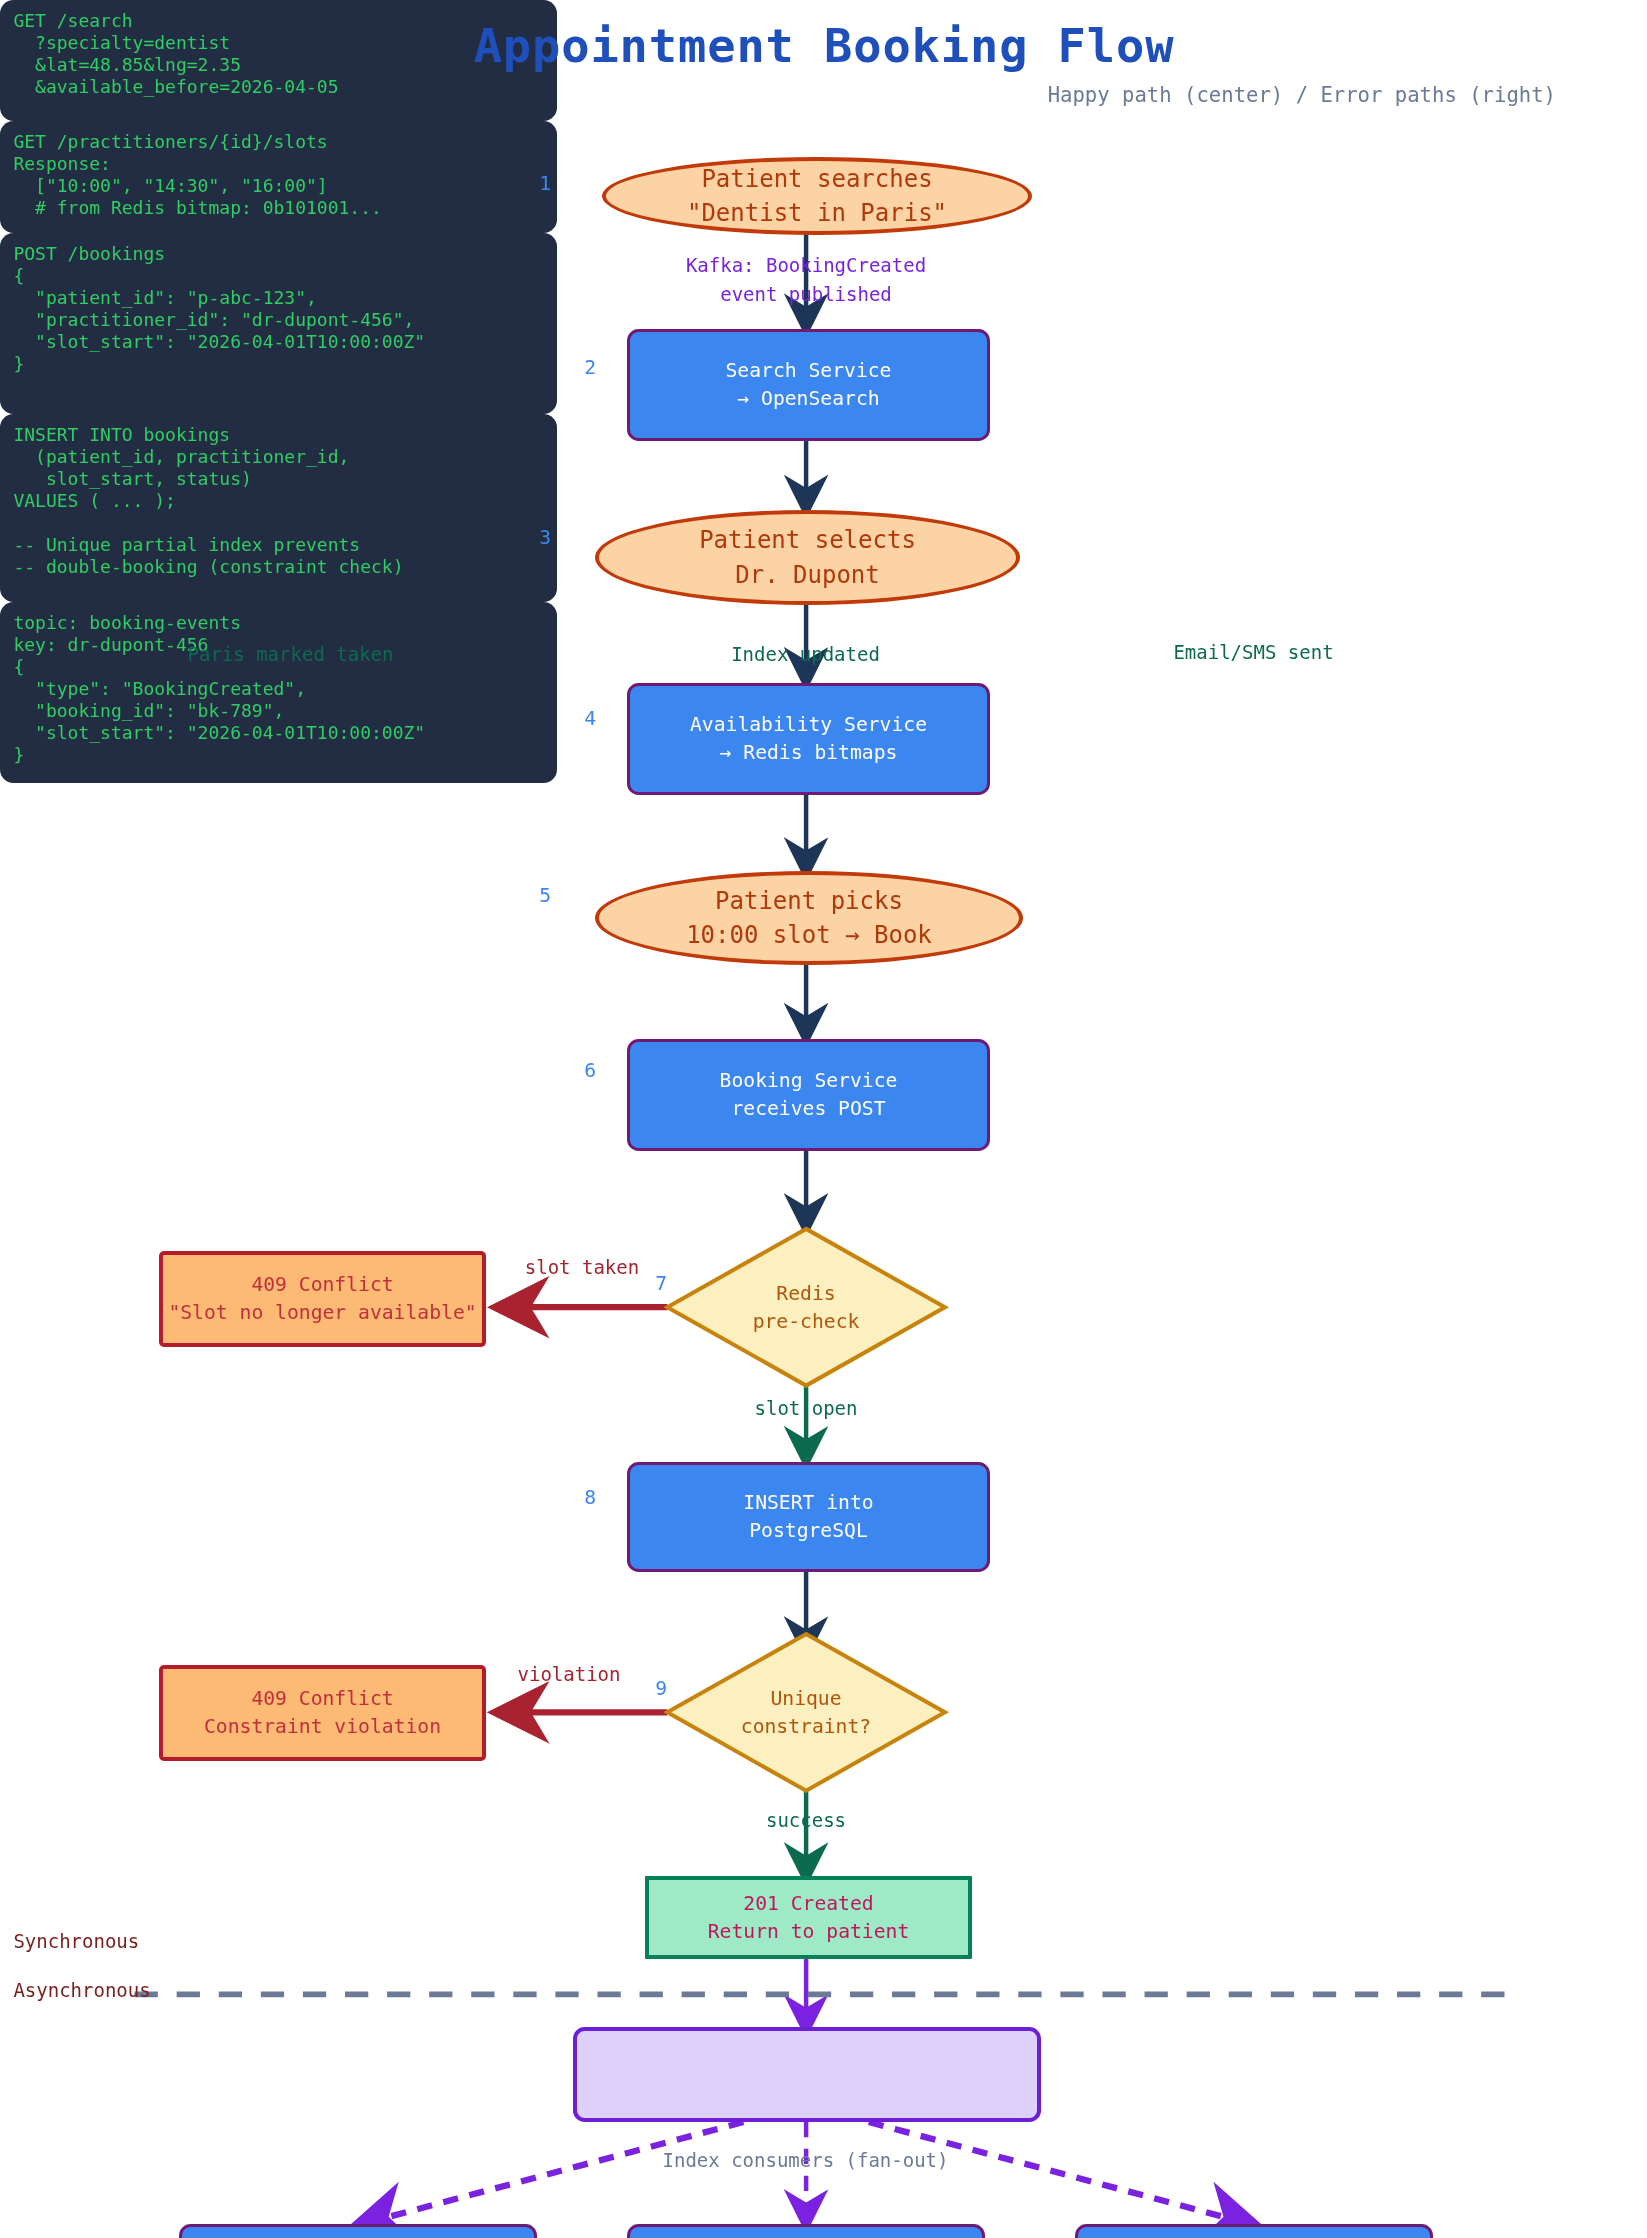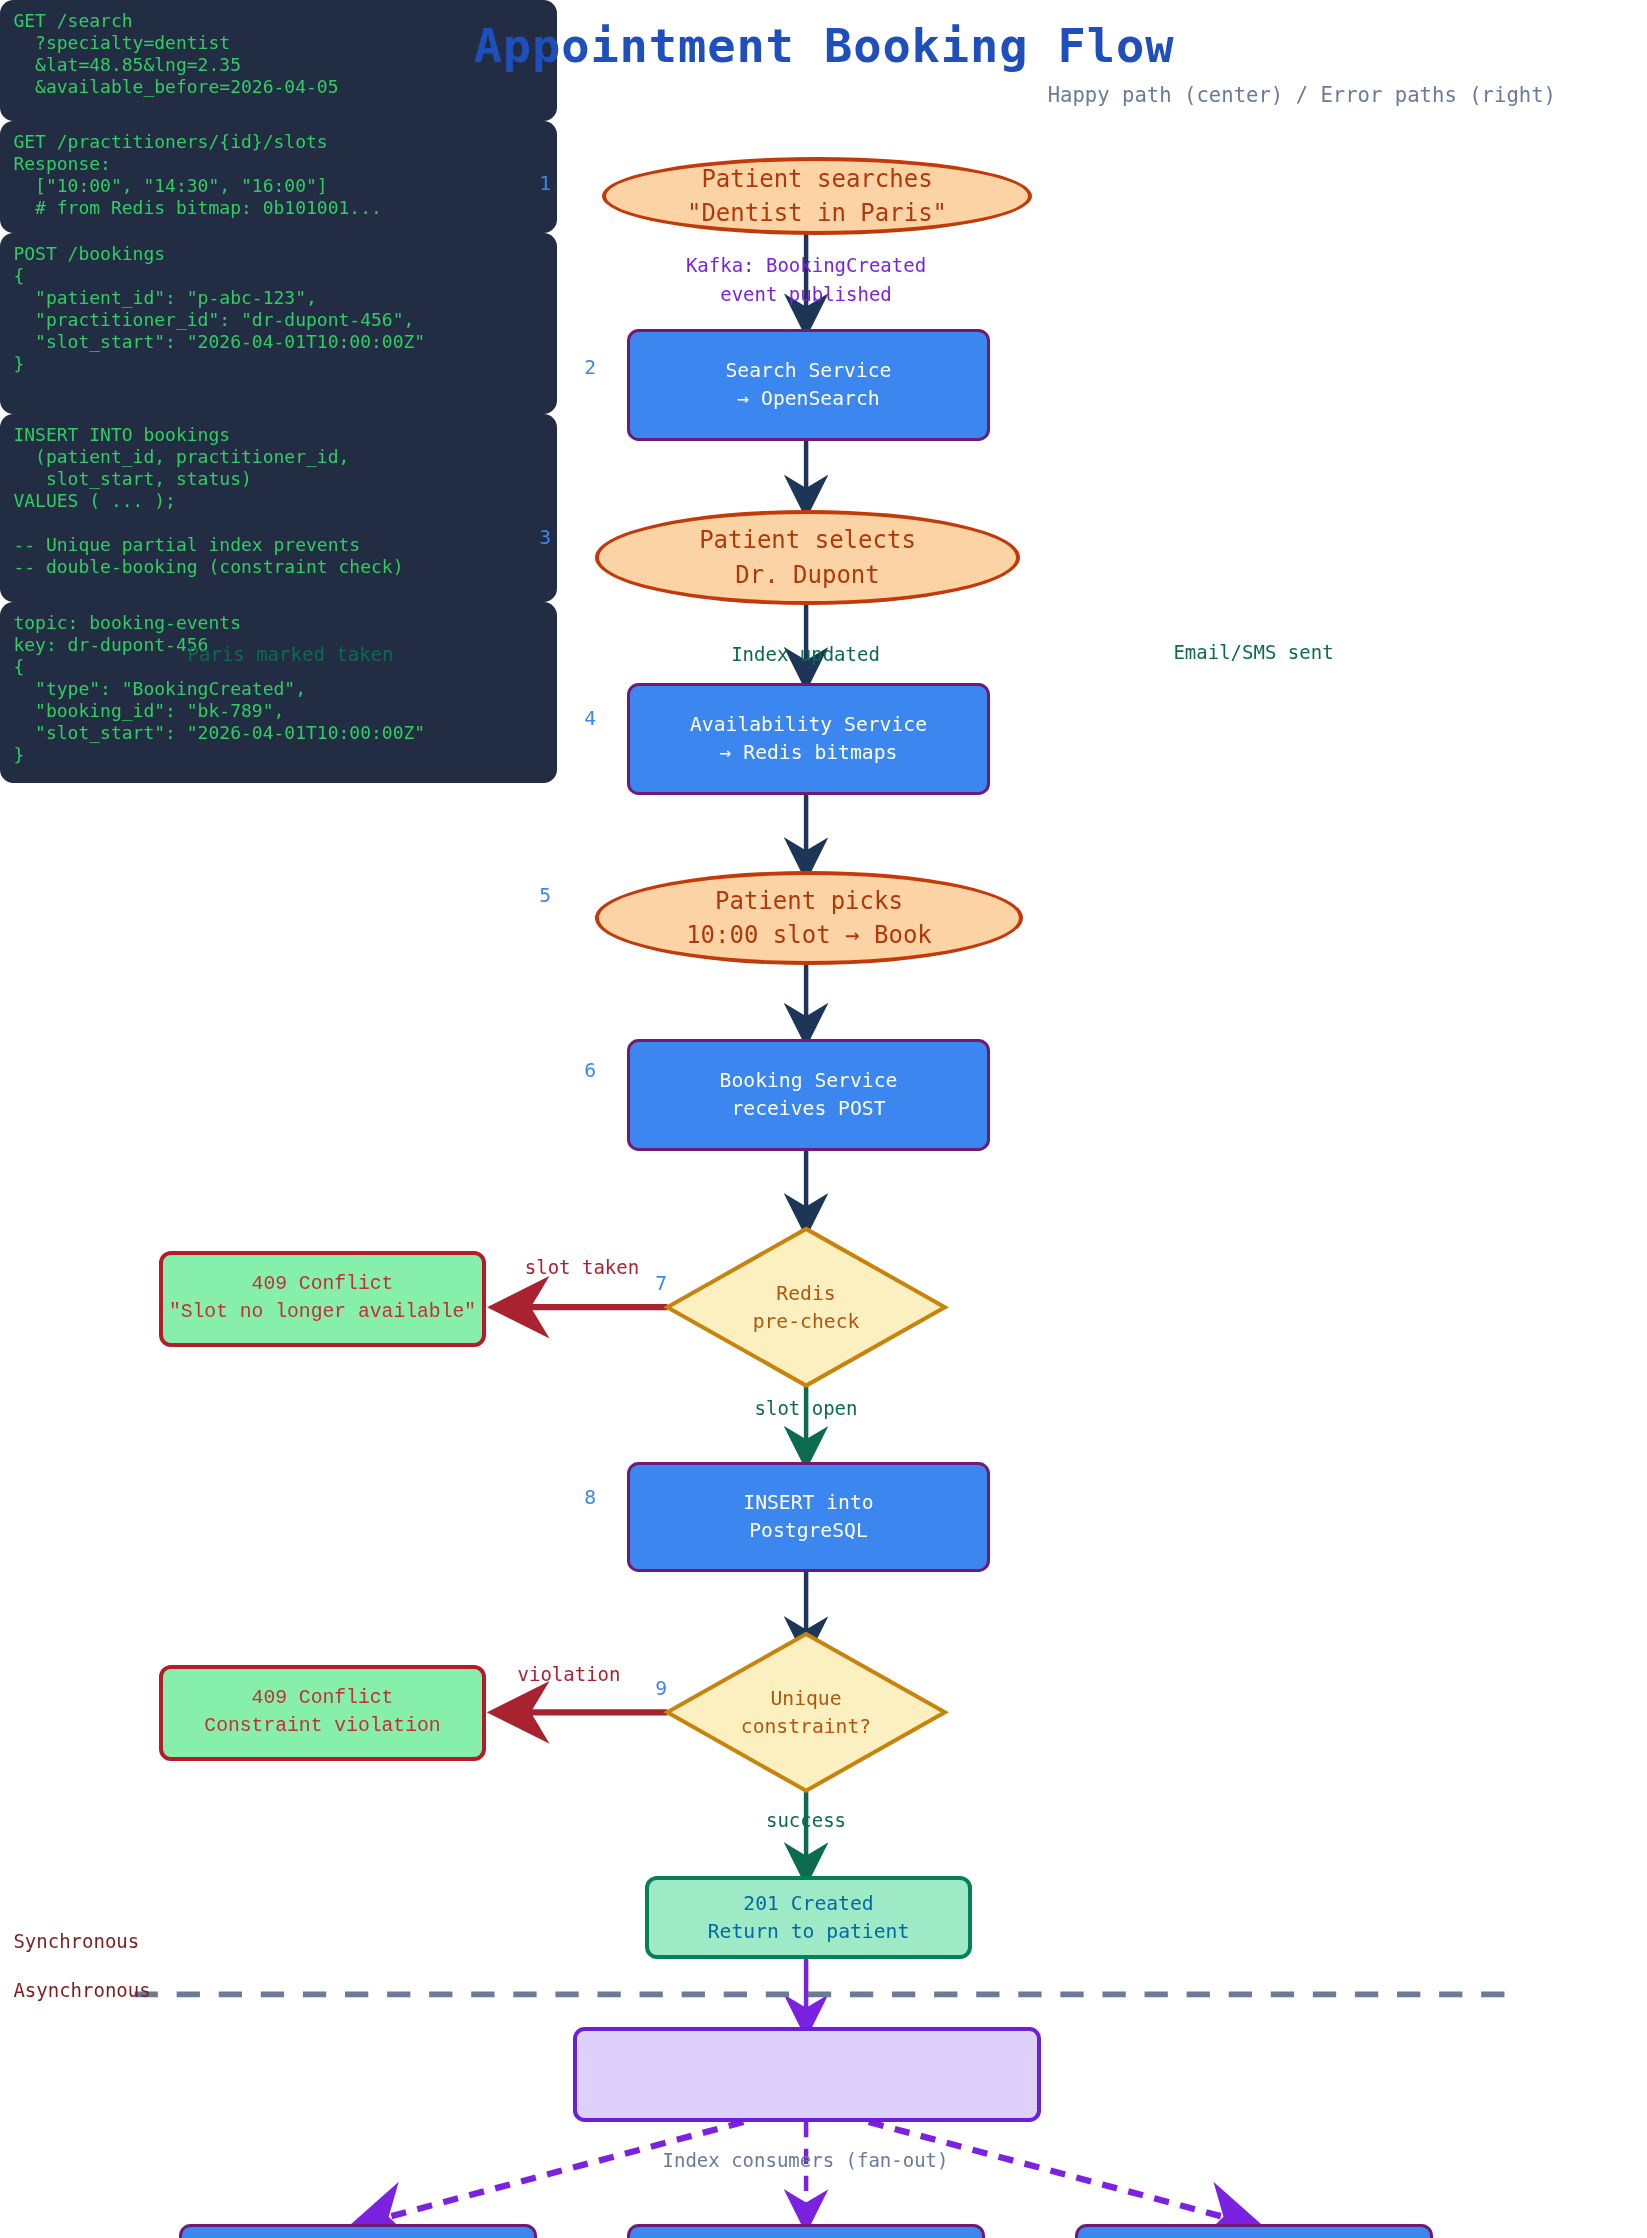--- a/index.html
+++ b/index.html
@@ -33,26 +33,26 @@
     border-radius:11.6px;background:#3c87ef;border:3px solid #701a75;
     color:#ffffff;font-size:19.7px;
   }
   .diamond-wrap{position:absolute;}
   .diamond-label{
     position:absolute;left:0;top:0;width:100%;height:100%;
     display:flex;align-items:center;justify-content:center;text-align:center;
     color:#b1560b;font-size:19.7px;line-height:1.42;white-space:pre;
   }
   .errbox{
-    border-radius:12px;background:#86efac;border:4px solid #b51b28;
-    color:#c0303c;font-size:19.7px;font-family:Liberation Mono, monospace;
+    border-radius:5px;background:#fdba74;border:4px solid #b51b28;
+    color:#c0303c;font-size:19.7px;
   }
   .okbox{
-    border-radius:12px;background:#9eeac6;border:4px solid #05815a;
-    color:#0369a1;font-size:19.7px;
+    border-radius:1px;background:#9eeac6;border:4px solid #05815a;
+    color:#be185d;font-size:19.7px;
   }
   .kafkabox{
     border-radius:11.6px;background:#ddd0fb;border:4px solid #6c1fd6;
     color:#4a13a0;font-size:19.7px;
   }
   .codebox{
     border-radius:13.4px;background:#222c42;color:#2fce63;
     font-size:18px;line-height:1.22;white-space:pre;
     padding:9.9px 13.4px;box-sizing:border-box;text-align:left;
     display:block;

